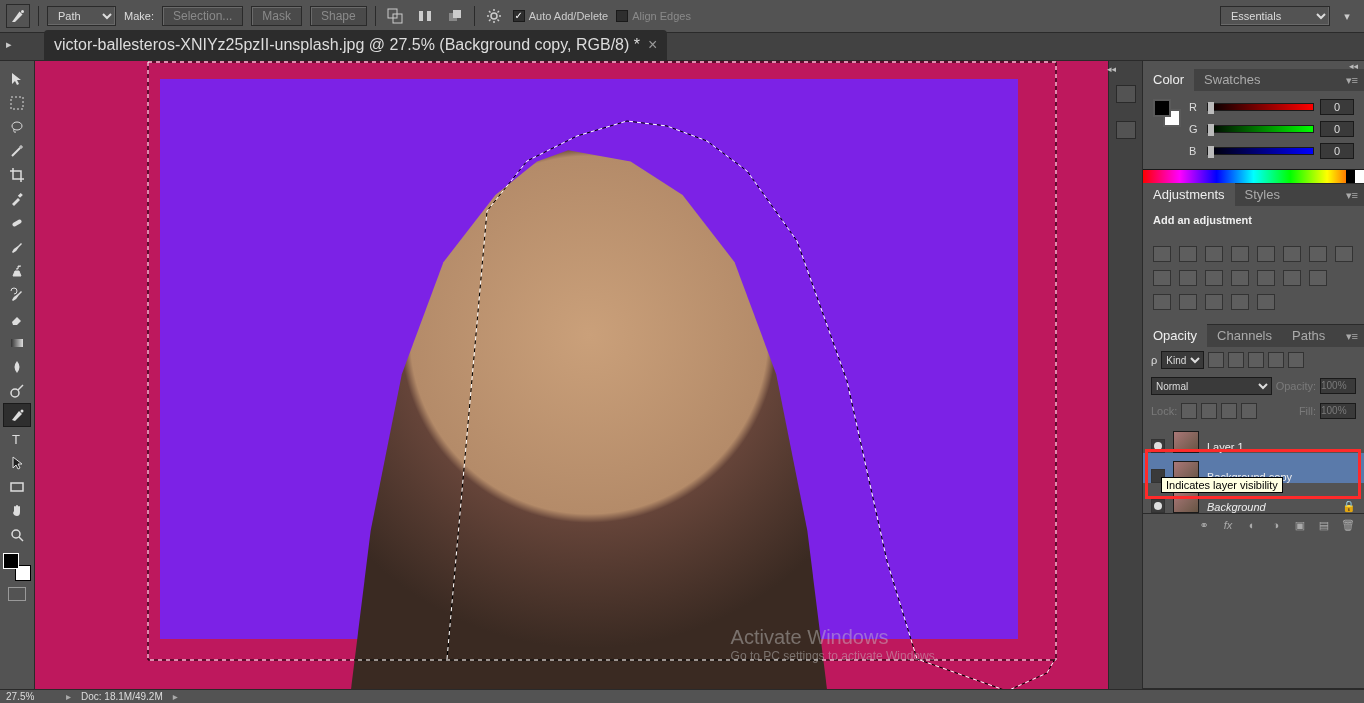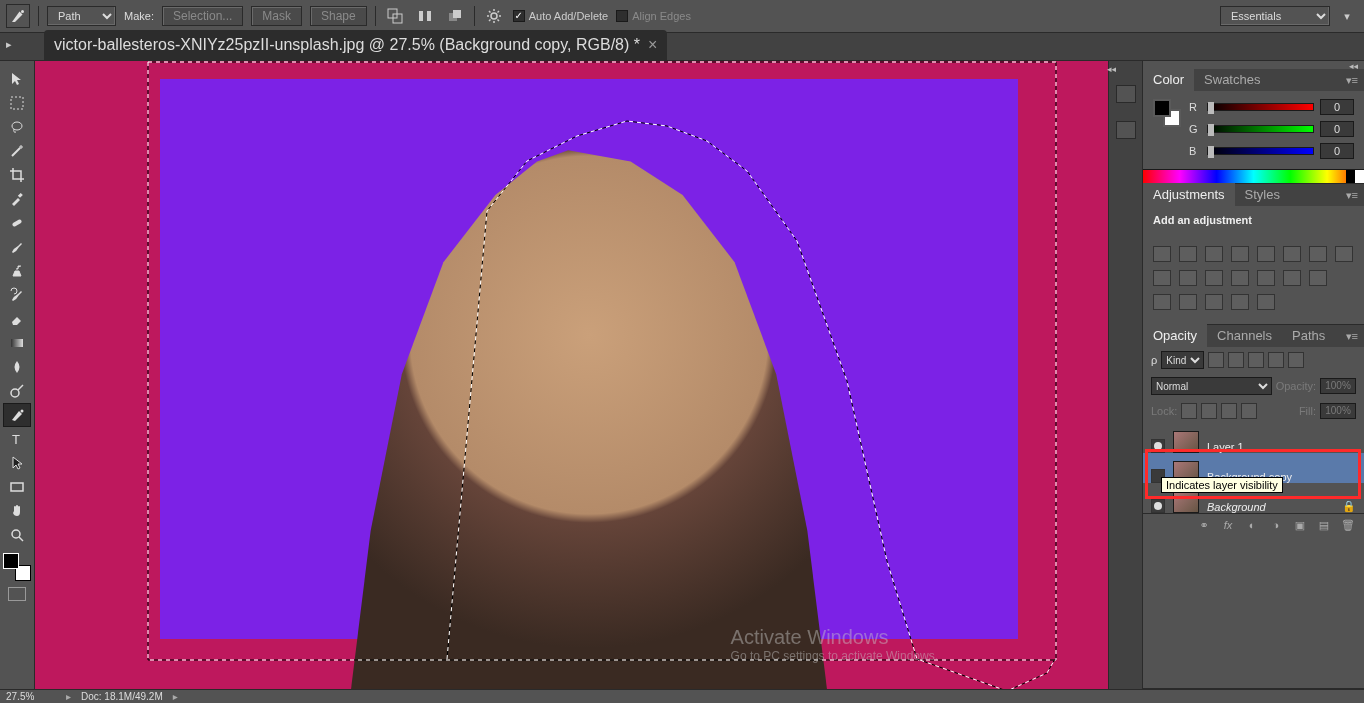--- a/index.html
+++ b/index.html
@@ -65,21 +65,21 @@
 .spectrum::after{content:"";position:absolute;right:0;top:0;width:18px;height:100%;background:linear-gradient(to right,#000 0 50%,#fff 50% 100%);}
 
 .adj-grid { display:flex; flex-wrap:wrap; gap:8px; padding:2px 0 6px; }
 .adj-grid .ai { width:18px; height:16px; background:#5e5e5e; border:1px solid #333; }
 
 .layer-controls { display:flex; align-items:center; gap:4px; padding:4px 8px; }
 .layer-controls select { background:#3a3a3a; color:#ddd; border:1px solid #1a1a1a; font-size:10px; height:18px; }
 .layer-controls .li { width:16px;height:16px; background:#5e5e5e; border:1px solid #333; }
 .layer-controls .sp { flex:1; }
 .layer-controls .dim { color:#7a7a7a; }
-.layer-controls .valbox { width:36px; height:16px; background:#3a3a3a; border:1px solid #1a1a1a; text-align:center; color:#7a7a7a; font-size:10px; line-height:14px; }
+.layer-controls .valbox { width:36px; height:16px; background:#3a3a3a; border:1px solid #1a1a1a; text-align:left; color:#7a7a7a; font-size:10px; line-height:14px; }
 
 .layer-list { }
 .layer-row { display:flex; align-items:flex-end; height:30px; padding:0 8px; gap:8px; }
 .layer-row.selected { background:#5a7aaa; }
 .eye { width:14px; height:14px; border:1px solid #333; background:#3a3a3a; display:flex; align-items:center; justify-content:center; }
 .eye.on::after { content:""; width:8px; height:8px; border-radius:50%; background:#ddd; }
 .thumb-sm { width:26px; height:22px; background: linear-gradient(135deg,#a77 0%,#654 100%); border:1px solid #1a1a1a; }
 .layer-name { color:#eee; font-size:11px; }
 .lock-ico { margin-left:auto; color:#999; }
 .highlight-box { position:absolute; border:3px solid #ff2a2a; pointer-events:none; }

